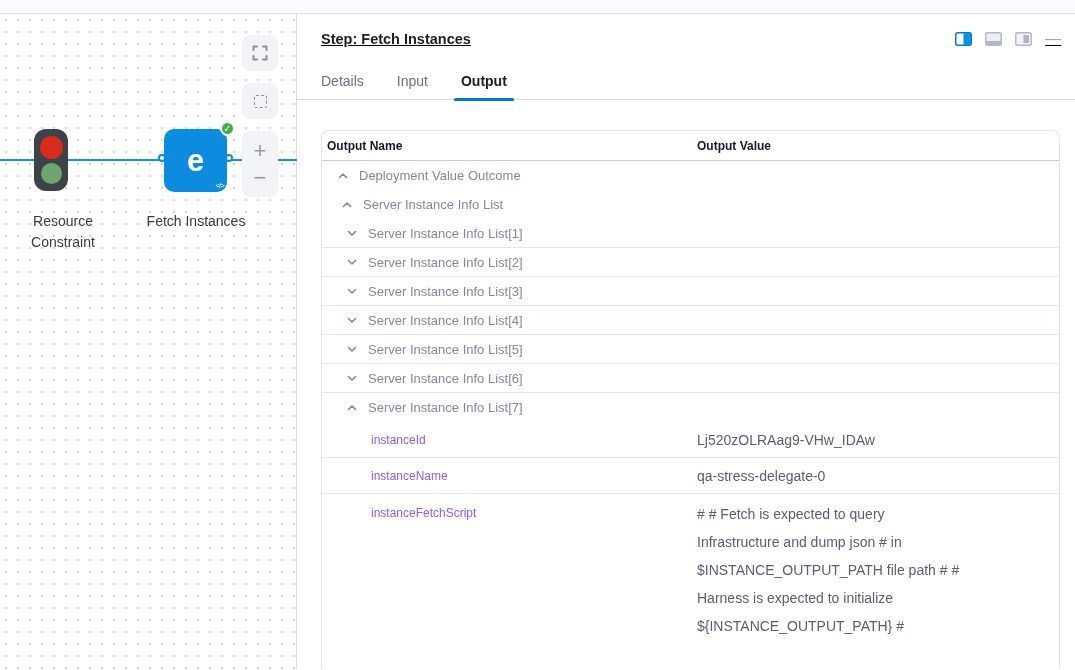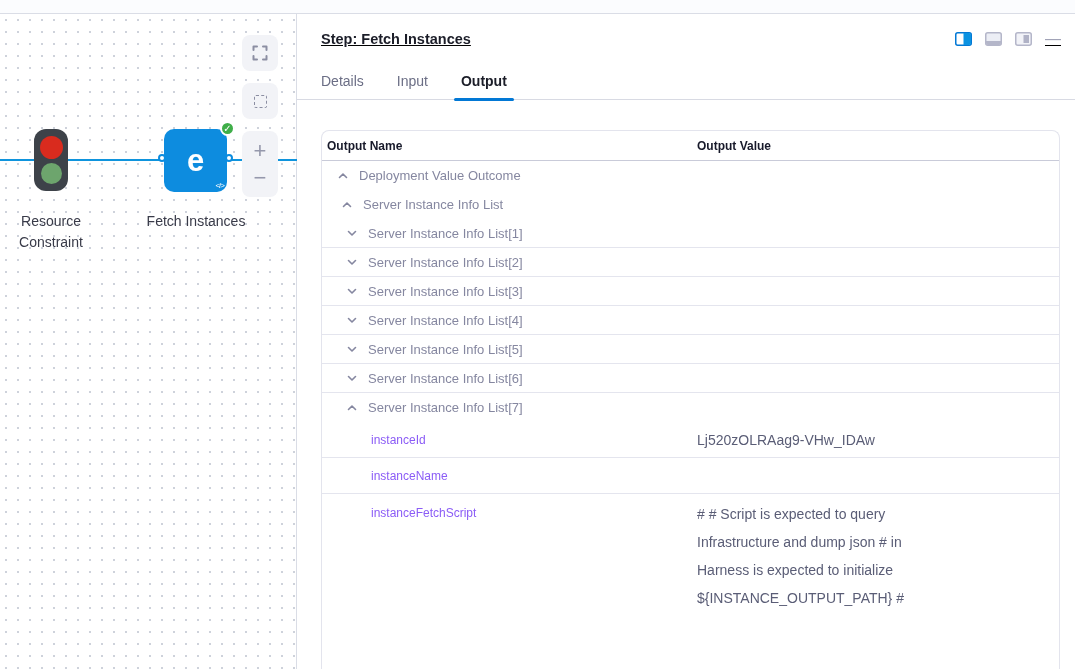--- a/index.html
+++ b/index.html
@@ -28,21 +28,21 @@
   .code-glyph { position:absolute; right:3px; bottom:2px; color:#fff; font-size:8px; letter-spacing:-1px; }
   .check-badge { position:absolute; top:-8px; right:-8px; width:15px; height:15px; border-radius:50%;
                  background:#3fae49; border:2px solid #fff; color:#fff; font-size:10px;
                  display:flex; align-items:center; justify-content:center; }
   .port { position:absolute; top:25px; width:8px; height:8px; background:#fff;
           border:2px solid #0d8cdf; border-radius:50%; }
   .port.left { left:-6px; } .port.right { right:-6px; }
 
   .node-label { position:absolute; z-index:2; font-size:14px; color:#383a48;
                 text-align:center; line-height:21px; }
-  .label-resource { left:0; top:197px; width:102px; }
+  .label-resource { left:12px; top:197px; width:102px; }
   .label-step     { left:116px; top:197px; width:160px; }
 
   .ctrl-btn { position:absolute; left:242px; width:36px; height:36px; background:#f2f3f7;
               border-radius:8px; display:flex; align-items:center; justify-content:center; z-index:2; }
   .ctrl-fullscreen { top:21px; } .ctrl-select { top:69px; }
   .select-square { width:13px; height:13px; border:1.5px dashed #8b8ea2; border-radius:2px; }
   .ctrl-zoom { position:absolute; left:242px; top:117px; width:36px; height:66px; background:#f2f3f7;
                border-radius:8px; z-index:2; display:flex; flex-direction:column;
                align-items:center; justify-content:space-around; padding:6px 0;
                color:#9598ac; font-size:22px; line-height:1; }
@@ -217,26 +217,30 @@
             <span>Server Instance Info List[7]</span>
           </div>
           <div class="row-kv sep">
             <div class="kv-key">instanceId</div>
             <div class="kv-val">
               <div>Lj520zOLRAag9-VHw_IDAw</div>
             </div>
           </div>
           <div class="row-kv sep">
             <div class="kv-key">instanceName</div>
+            <div class="kv-val">
+              <div>qa-stress-delegate-0</div>
+            </div>
           </div>
           <div class="row-kv multiline">
             <div class="kv-key">instanceFetchScript</div>
             <div class="kv-val">
-              <div># # Script is expected to query</div>
+              <div># # Fetch is expected to query</div>
               <div>Infrastructure and dump json # in</div>
+              <div>$INSTANCE_OUTPUT_PATH file path # #</div>
               <div>Harness is expected to initialize</div>
               <div>${INSTANCE_OUTPUT_PATH} #</div>
             </div>
           </div>
         </div>
     </div>
   </div>
 </div>
 
 </body></html>

